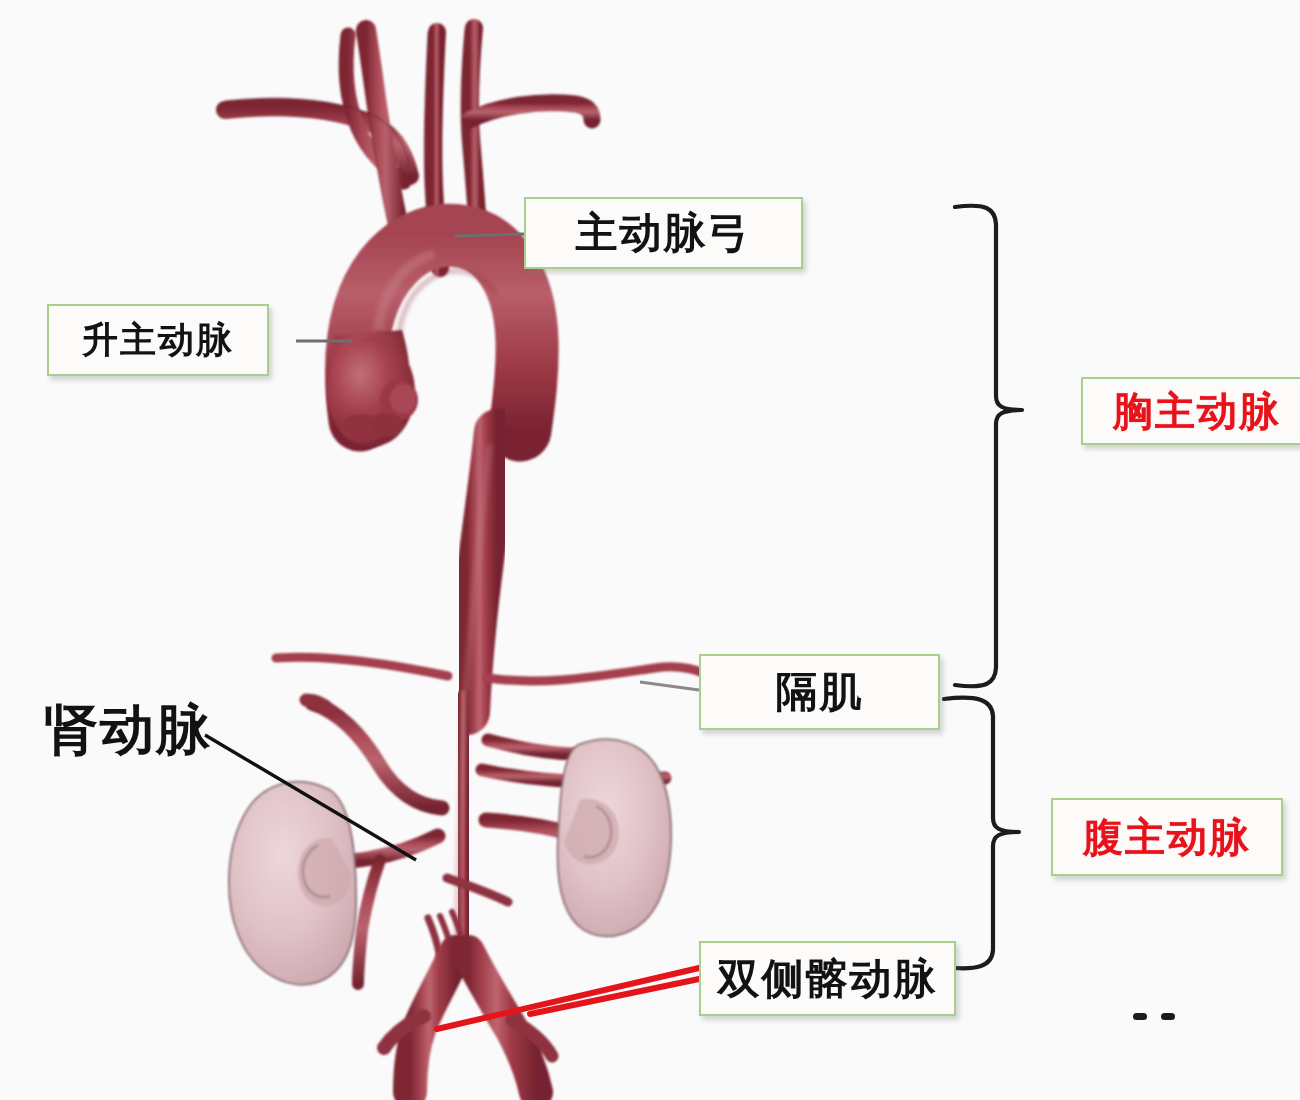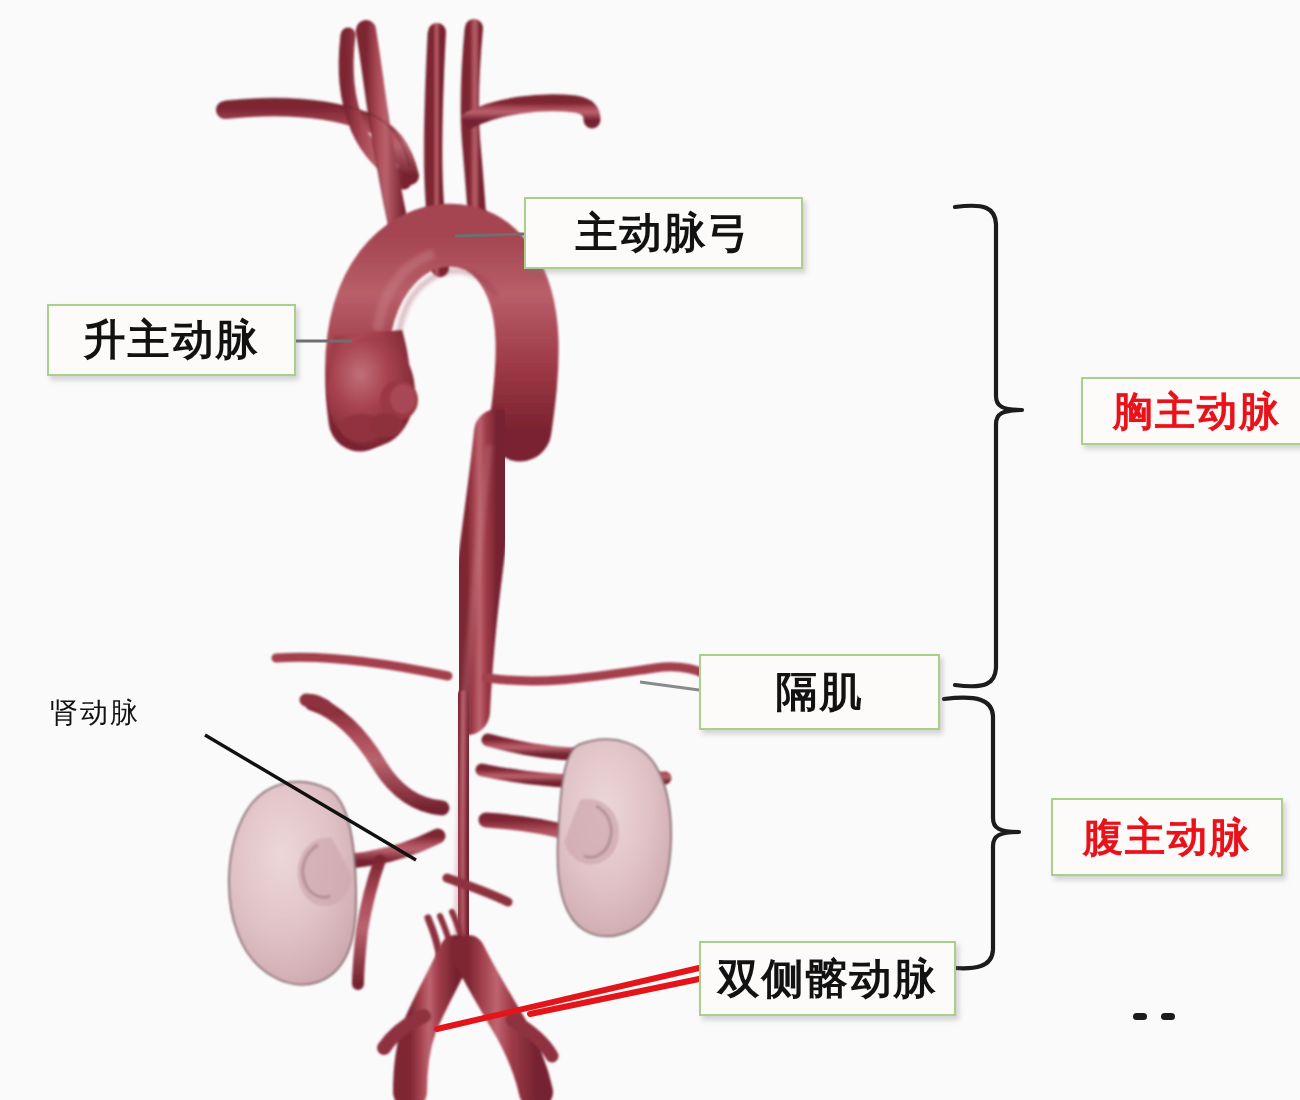--- a/index.html
+++ b/index.html
@@ -24,30 +24,30 @@
     display:flex;align-items:center;justify-content:center;
     white-space:nowrap;
     letter-spacing:2px;
     font-weight:700;
     color:#121212;
     font-family:"DejaVu Sans","Liberation Sans",sans-serif;
   }
   .lbl.red{color:#e8121b;text-shadow:0 0 1px rgba(232,18,27,.5);}
 
   #lbl-arch      {left:524px; top:197px; width:279px; height:72px; font-size:42px;}
-  #lbl-ascending {left:47px;  top:304px; width:249px; height:72px; font-size:42px;}
+  #lbl-ascending {left:47px;  top:304px; width:222px; height:72px; font-size:36px;}
   #lbl-diaphragm {left:699px; top:654px; width:241px; height:76px; font-size:42px;}
   #lbl-iliac     {left:699px; top:941px; width:257px; height:75px; font-size:42px;}
   #lbl-thoracic  {left:1051px;top:377px; width:232px; height:68px; font-size:40px;margin-left:30px;}
   #lbl-abdominal {left:1051px;top:798px; width:232px; height:78px; font-size:40px;}
 
   
   #lbl-renal{
-    position:absolute;left:50px;top:694px;
-    font-size:28px;font-weight:400;color:#121212;letter-spacing:2px;
+    position:absolute;left:44px;top:694px;
+    font-size:54px;font-weight:700;color:#121212;letter-spacing:2px;
     font-family:"DejaVu Sans","Liberation Sans",sans-serif;
   }
   
   #dots{position:absolute;left:1133px;top:1010px;width:50px;height:14px;}
   .dot{position:absolute;top:3px;width:14px;height:7px;border-radius:4px;background:#1b1b1b;}
   .dot.d1{left:0;}
   .dot.d2{left:28px;}
 </style>
 </head>
 <body>

